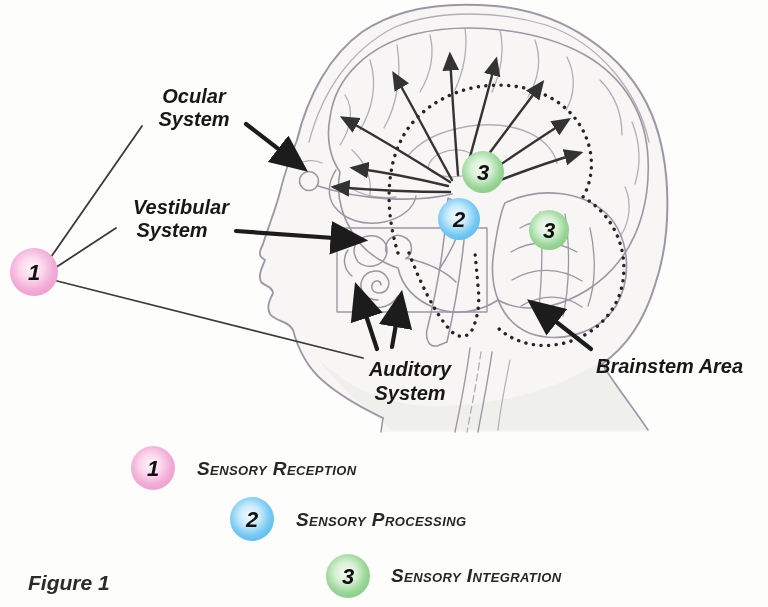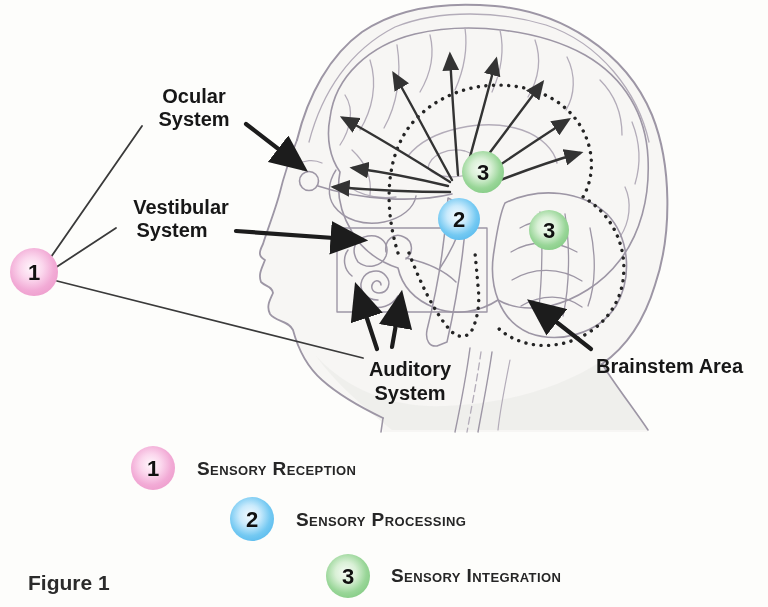--- a/index.html
+++ b/index.html
@@ -2,21 +2,21 @@
 <html><head>
 <meta charset="utf-8">
 <style>
   html,body{margin:0;padding:0;}
   body{
     width:768px;height:607px;
     background:#fdfdfb;
     font-family:"Liberation Sans", sans-serif;
     overflow:hidden;
   }
-  .stage{position:relative;width:641px;height:607px;}
+  .stage{position:relative;width:641px;height:607px;font-style:italic;}
   svg{display:block;}
   text{fill:#1a1a1a;}
   .sketch{stroke:#9d96a5;fill:none;stroke-linecap:round;stroke-linejoin:round;}
   .sketch-light{stroke:#b3acb9;fill:none;stroke-linecap:round;stroke-linejoin:round;}
   .lbl{font-size:20px;font-weight:bold;fill:#171717;}
   .legend-lbl{font-size:19px;font-weight:bold;font-variant:small-caps;letter-spacing:0.4px;fill:#262626;}
   .num{font-size:22px;font-weight:bold;fill:#101010;}
 </style>
 </head>
 <body>

